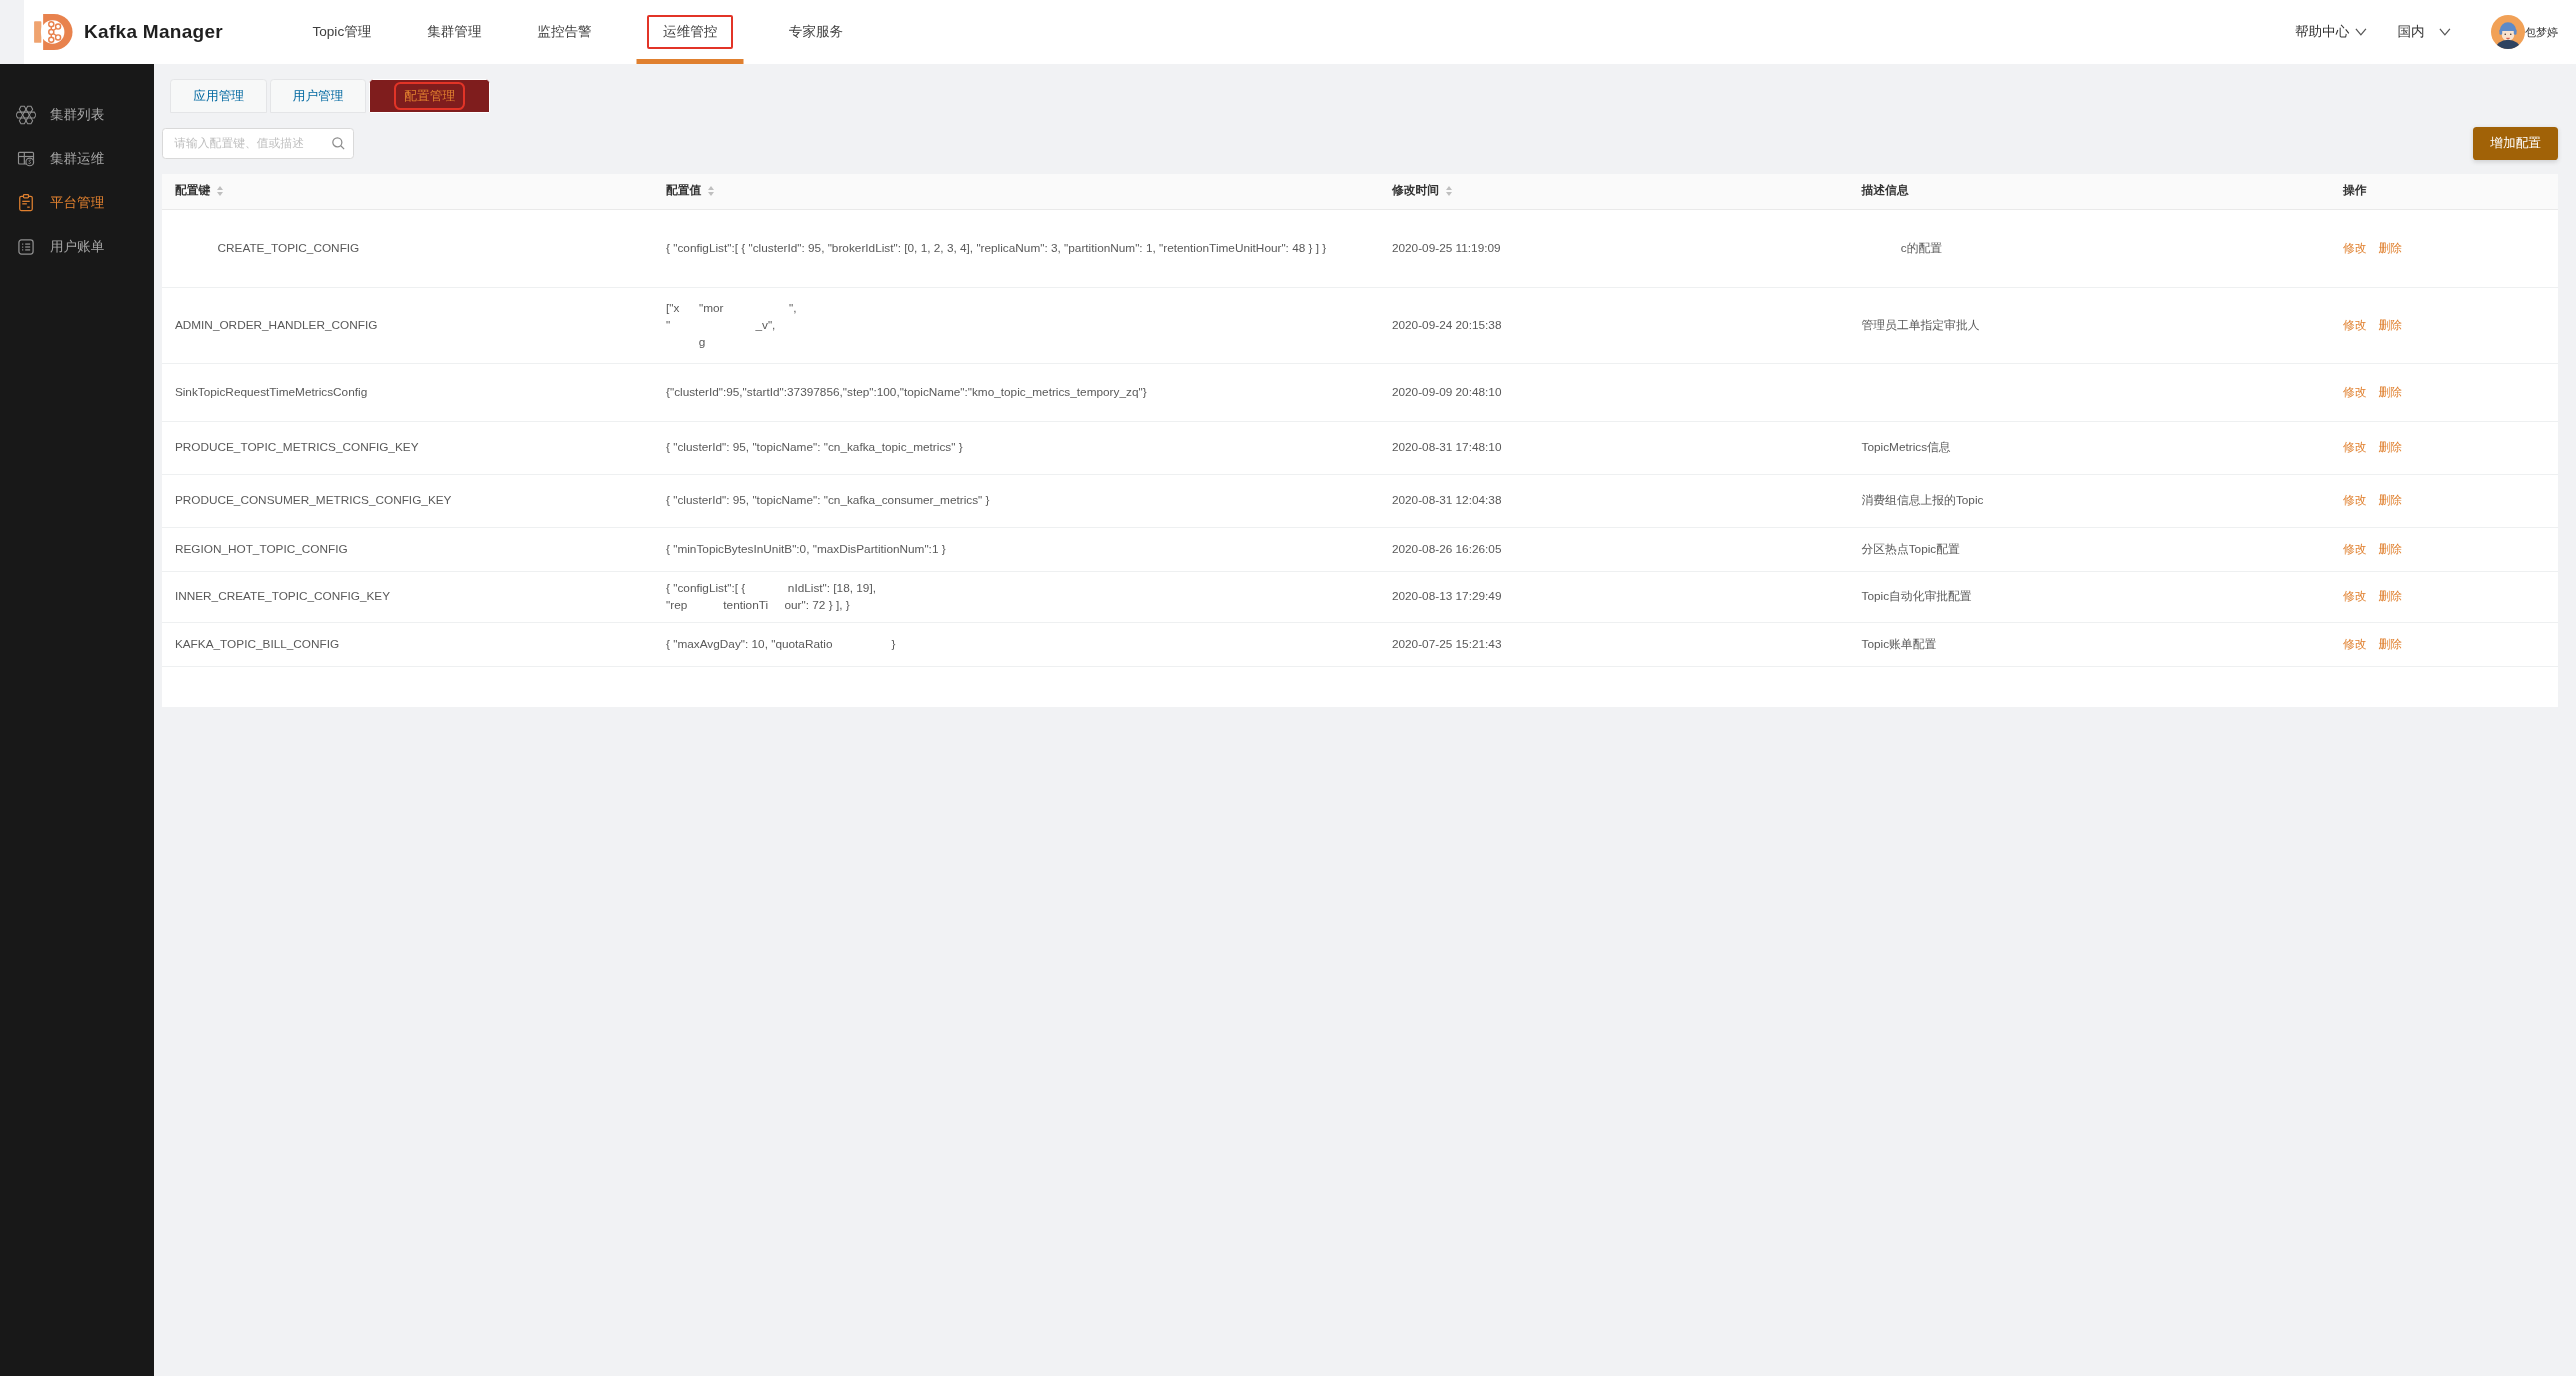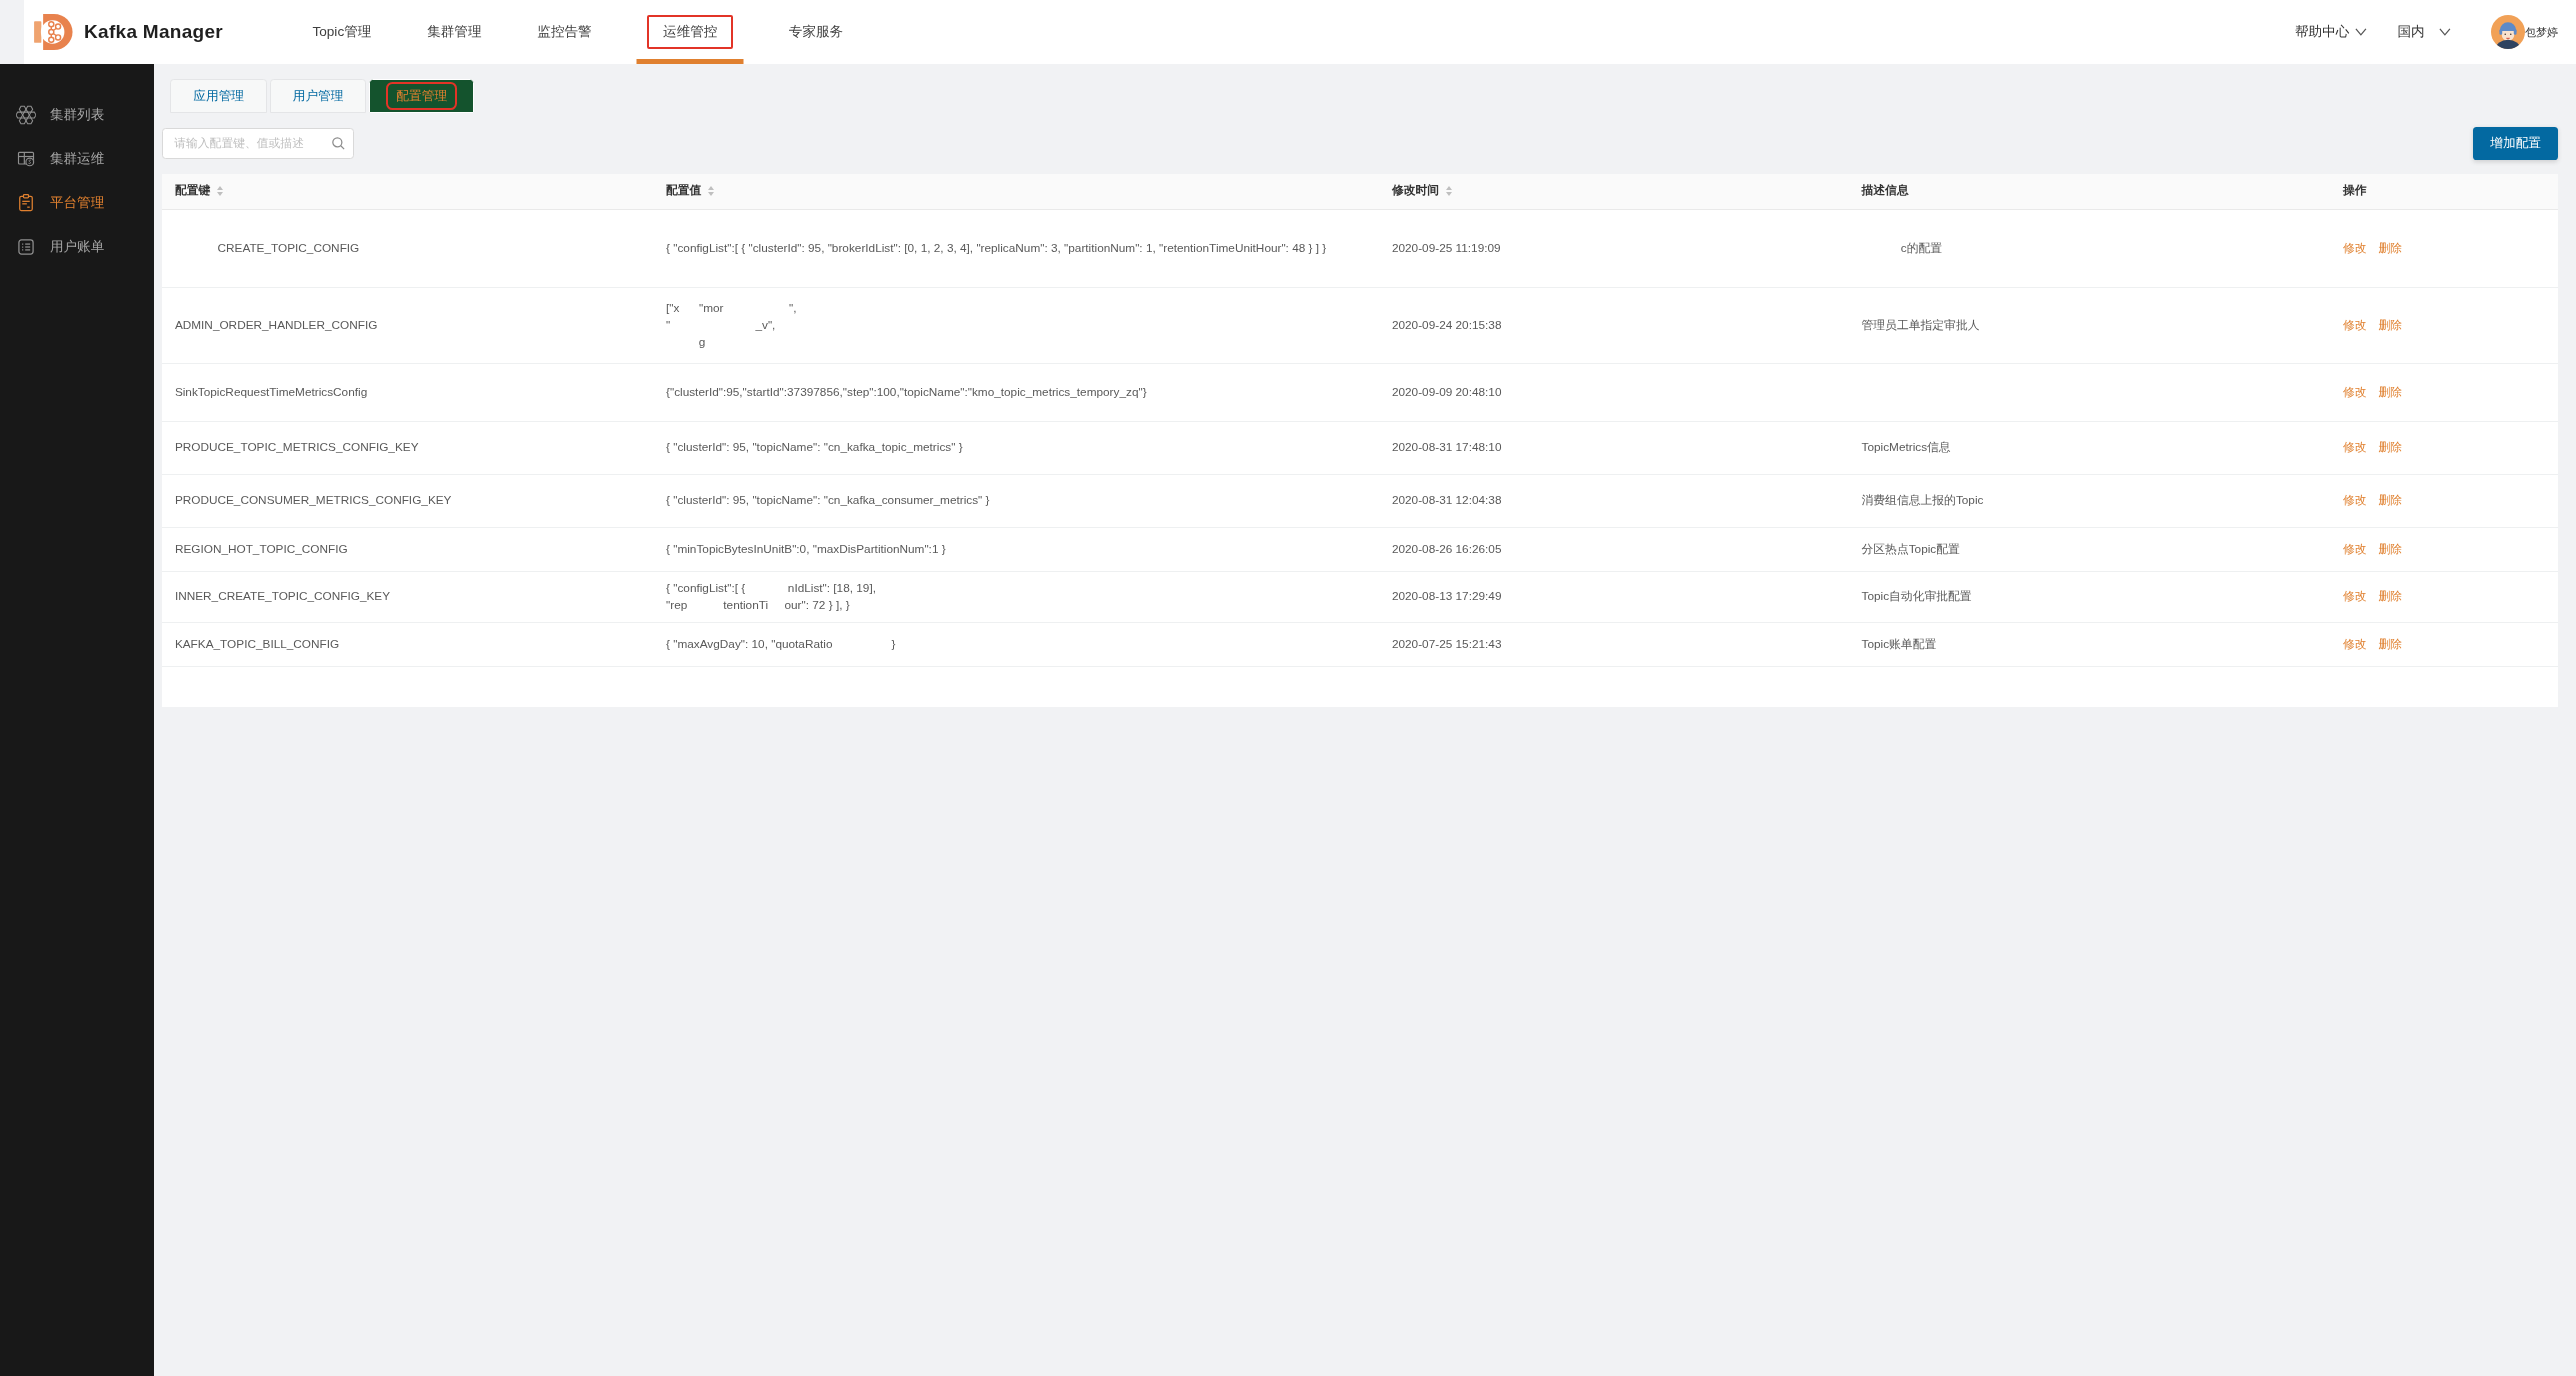--- a/index.html
+++ b/index.html
@@ -36,32 +36,32 @@
   .side-item.active svg { color:#e0802f; }
 
   
   .content { position:absolute; top:64px; left:154px; right:0; bottom:0;
     background:#f1f2f4; overflow:hidden; }
 
   .tabs { display:flex; margin:15.4px 0 0 16.3px; }
   .tab { height:34px; display:flex; align-items:center; padding:0 22px; margin-right:2.7px;
     background:#f7f8f8; border:0.9px solid #e4e5e7; border-radius:3.6px 3.6px 0 0;
     font-size:12.7px; color:#0369a1; cursor:pointer; }
-  .tab.active { background:#14532d; border-color:#fff; color:#e0802f; padding:0 16px;align-items:center; }
+  .tab.active { background:#7f1d1d; border-color:#fff; color:#e0802f; padding:0 24px;align-items:center; }
   .anno-box-sm { border:2.7px solid #e23427; border-radius:6.4px; padding:3.6px 8.2px; }
 
   .toolbar { display:flex; align-items:center; justify-content:space-between;
     margin:13.6px 18px 0 8.2px; }
   .search-box { position:relative; width:192px; }
   .search-box input { width:192px; height:31px; border:0.9px solid #d9d9d9; border-radius:3.6px;
     background:#fff; padding:0 29px 0 11px; font-size:11.8px; color:#333; outline:none;
     font-family:"Liberation Sans", sans-serif; }
   .search-box input::placeholder { color:#bfbfbf; }
   .search-icon { position:absolute; right:9px; top:8.2px; width:14.5px; height:14.5px; color:#8c8c8c; }
-  .add-btn { height:33px; padding:0 17px; background:#0369a1; border:none; border-radius:3.6px;
+  .add-btn { height:33px; padding:0 17px; background:#a16207; border:none; border-radius:3.6px;
     color:#fff; font-size:12.7px; cursor:pointer; box-shadow:0 1.8px 4.5px rgba(60,60,60,.18);
     font-family:"Liberation Sans", sans-serif; }
 
   
   .table { margin:13.6px 18px 0 8.2px; background:#fff; }
   .t-head, .t-row { display:grid;
     grid-template-columns:20.5% 30.3% 19.6% 20.1% 9.5%; align-items:center; }
   .t-head { height:36px; background:#fafafa; border-bottom:0.9px solid #e9e9e9; }
   .th { display:flex; align-items:center; gap:6.4px; font-size:11.8px; font-weight:700;
     color:#333; padding-left:12.7px; }

